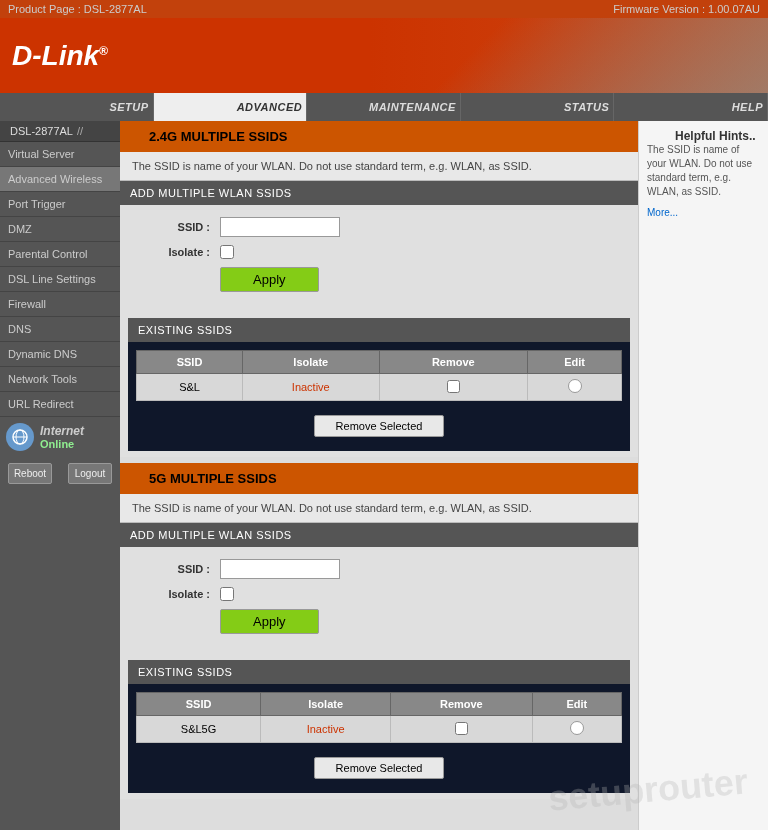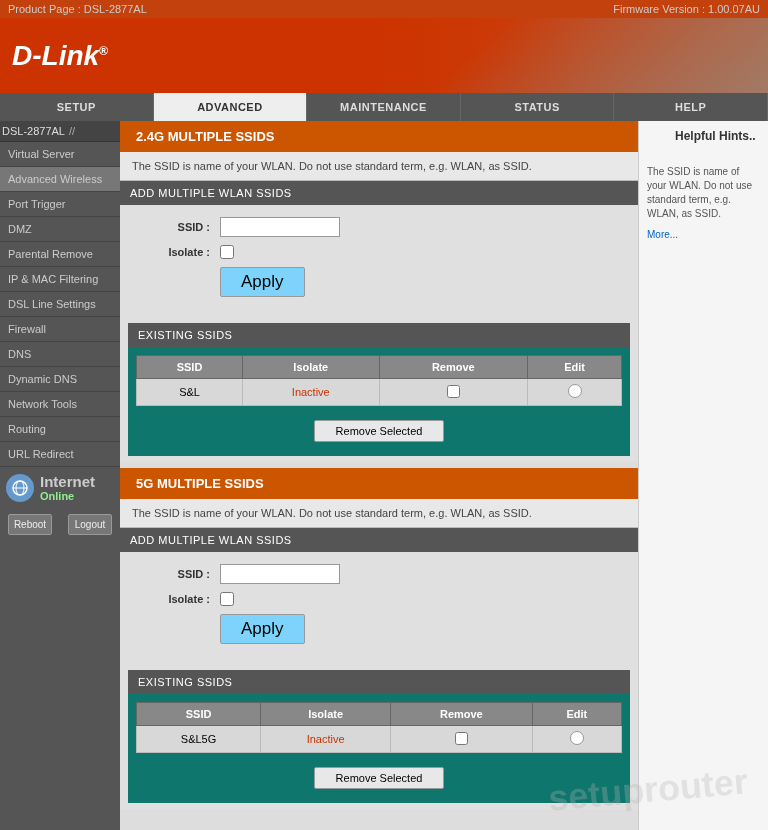--- a/index.html
+++ b/index.html
@@ -10,68 +10,68 @@
 
     
     .header { background: linear-gradient(135deg, #cc3300 0%, #cc3300 60%, #888 100%); padding: 8px 12px; display: flex; align-items: center; height: 75px; position: relative; overflow: hidden; }
     .header-logo { color: white; font-size: 28px; font-weight: bold; font-style: italic; }
     .header-logo span { color: white; }
     .header-logo .tm { font-size: 12px; vertical-align: super; }
     .header-bg { position: absolute; right: 0; top: 0; width: 400px; height: 75px; background: linear-gradient(to right, transparent, rgba(200,100,50,0.4)); }
 
     
     .nav { display: flex; background: #555; }
-    .nav-item { flex: 1; text-align: center; padding: 8px 4px; color: #ddd; font-size: 11px; font-weight: bold; letter-spacing: 0.5px; cursor: pointer; border-right: 1px solid #666; text-transform: uppercase; }
+    .nav-item { flex: 1; text-align: right; padding: 8px 4px; color: #ddd; font-size: 11px; font-weight: bold; letter-spacing: 0.5px; cursor: pointer; border-right: 1px solid #666; text-transform: uppercase; font-style: italic; }
     .nav-item.active { background: #eee; color: #333; border-bottom: none; }
 
     
     .main { display: flex; background: #ddd; min-height: 730px; }
 
     
     .sidebar { width: 120px; background: #555; flex-shrink: 0; }
-    .sidebar-tab { background: #444; color: #ddd; font-size: 11px; padding: 4px 2px; display: flex; align-items: center; gap: 4px; border-bottom: 1px solid #333; }
+    .sidebar-tab { background: #444; color: #ddd; font-size: 11px; padding: 4px 10px; display: flex; align-items: center; gap: 4px; border-bottom: 1px solid #333; }
     .sidebar-item { padding: 6px 8px; color: #ccc; font-size: 11px; border-bottom: 1px solid #444; cursor: pointer; background: #555; }
     .sidebar-item.active { background: #777; }
     .internet-status { display: flex; align-items: center; gap: 6px; padding: 6px; }
     .internet-icon { width: 28px; height: 28px; background: #6699cc; border-radius: 50%; display: flex; align-items: center; justify-content: center; color: white; font-size: 14px; }
     .sidebar-btn { width: 46px; padding: 4px; background: #777; color: #eee; border: 1px solid #999; font-size: 10px; cursor: pointer; text-align: center; border-radius: 2px; }
     .sidebar-btns { display: flex; gap: 16px; padding: 6px 8px; }
 
     
-    .section-header-orange { background: #cc5500; color: #ffffff; font-size: 13px; font-weight: bold; padding: 8px 16px; }
+    .section-header-orange { background: #cc5500; color: #000000; font-size: 13px; font-weight: bold; padding: 8px 29px; }
 
     
     .info-box { background: #e8e8e8; padding: 8px 12px; border-bottom: 1px solid #bbb; font-size: 11px; color: #444; }
 
     
     .sub-header { background: #555; color: white; font-size: 11px; font-weight: normal; padding: 6px 10px; text-transform: uppercase; letter-spacing: 0.5px; }
 
     
     .form-area { background: #e0e0e0; padding: 12px 20px; }
     .form-row { display: flex; align-items: center; margin-bottom: 8px; }
     .form-label { width: 80px; text-align: right; padding-right: 10px; font-size: 11px; color: #333; font-weight: bold; }
     .form-input { width: 120px; height: 20px; border: 1px solid #999; background: white; padding: 2px 4px; font-size: 11px; }
     .form-checkbox { width: 14px; height: 14px; }
-    .apply-btn { background: #7dd3fc; border: 1px solid #999; padding: 4px 20px; font-size: 17px; cursor: pointer; margin-left: 80px; border-radius: 2px; }
-
-    
-    .table-section { background: #0f766e; padding: 8px; }
+    .apply-btn { background: #84cc16; border: 1px solid #999; padding: 4px 32px; font-size: 13px; cursor: pointer; margin-left: 80px; border-radius: 2px; }
+
+    
+    .table-section { background: #0f172a; padding: 8px; }
     .ssid-table { width: 100%; border-collapse: collapse; margin-bottom: 8px; }
     .ssid-table th { background: #888; color: white; padding: 5px 8px; text-align: center; font-size: 11px; border: 1px solid #666; }
     .ssid-table td { background: #d8d8d8; padding: 5px 8px; text-align: center; font-size: 11px; border: 1px solid #bbb; }
     .ssid-table td.inactive { color: #cc3300; }
     .remove-btn { background: #e8e8e8; border: 1px solid #999; padding: 4px 21px; font-size: 11px; cursor: pointer; border-radius: 2px; }
     .remove-row { text-align: center; padding: 6px 0; }
 
     
     .radio-circle { width: 14px; height: 14px; border: 1px solid #999; border-radius: 50%; background: white; display: inline-block; }
 
     
     .hints-panel { width: 130px; flex-shrink: 0; background: #f5f5f5; padding: 8px; border-left: 1px solid #ccc; }
-    .hints-title { font-size: 12px; font-weight: bold; margin-bottom: 22px; color: #333; padding-left: 28px; }
+    .hints-title { font-size: 12px; font-weight: bold; margin-bottom: 0; color: #333; padding-left: 28px; }
     .hints-text { font-size: 10px; color: #555; line-height: 1.4; margin-bottom: 6px; }
     .hints-more { color: #0066cc; font-size: 10px; cursor: pointer; }
     .watermark-text { position: absolute; bottom: 40px; right: 20px; font-size: 36px; color: rgba(180,180,180,0.3); font-weight: bold; pointer-events: none; transform: rotate(-5deg); z-index: 10; }
 
     .content-wrapper { display: flex; }
     .content-main { flex: 1; }
   </style>
 </head>
 <body>
 
@@ -99,40 +99,38 @@
 
   <div class="sidebar">
     <div class="sidebar-tab">
       <span>DSL-2877AL</span>
       <span style="color:#aaa;">// </span>
     </div>
     <div class="sidebar-item">Virtual Server</div>
     <div class="sidebar-item active">Advanced Wireless</div>
     <div class="sidebar-item">Port Trigger</div>
     <div class="sidebar-item">DMZ</div>
-    <div class="sidebar-item">Parental Remove</div>
-    <div class="sidebar-item">IP &amp; MAC Filtering</div>
+    <div class="sidebar-item">Parental Control</div>
     <div class="sidebar-item">DSL Line Settings</div>
     <div class="sidebar-item">Firewall</div>
     <div class="sidebar-item">DNS</div>
     <div class="sidebar-item">Dynamic DNS</div>
     <div class="sidebar-item">Network Tools</div>
-    <div class="sidebar-item">Routing</div>
     <div class="sidebar-item">URL Redirect</div>
 
     <div class="internet-status">
       <div class="internet-icon">
         <svg width="18" height="18" viewBox="0 0 18 18">
           <circle cx="9" cy="9" r="7" fill="none" stroke="white" stroke-width="1.5"></circle>
           <ellipse cx="9" cy="9" rx="4" ry="7" fill="none" stroke="white" stroke-width="1"></ellipse>
           <line x1="2" y1="9" x2="16" y2="9" stroke="white" stroke-width="1"></line>
         </svg>
       </div>
       <div>
-        <div style="color:#ccc;font-size:15px;font-weight:bold;">Internet</div>
+        <div style="color:#ccc;font-size:12px;font-weight:bold;font-style:italic;">Internet</div>
         <div style="color:#90ee90;font-size:11px;font-weight:bold;">Online</div>
       </div>
     </div>
 
     <div class="sidebar-btns">
       <button class="sidebar-btn">Reboot</button>
       <button class="sidebar-btn">Logout</button>
     </div>
   </div>
 

